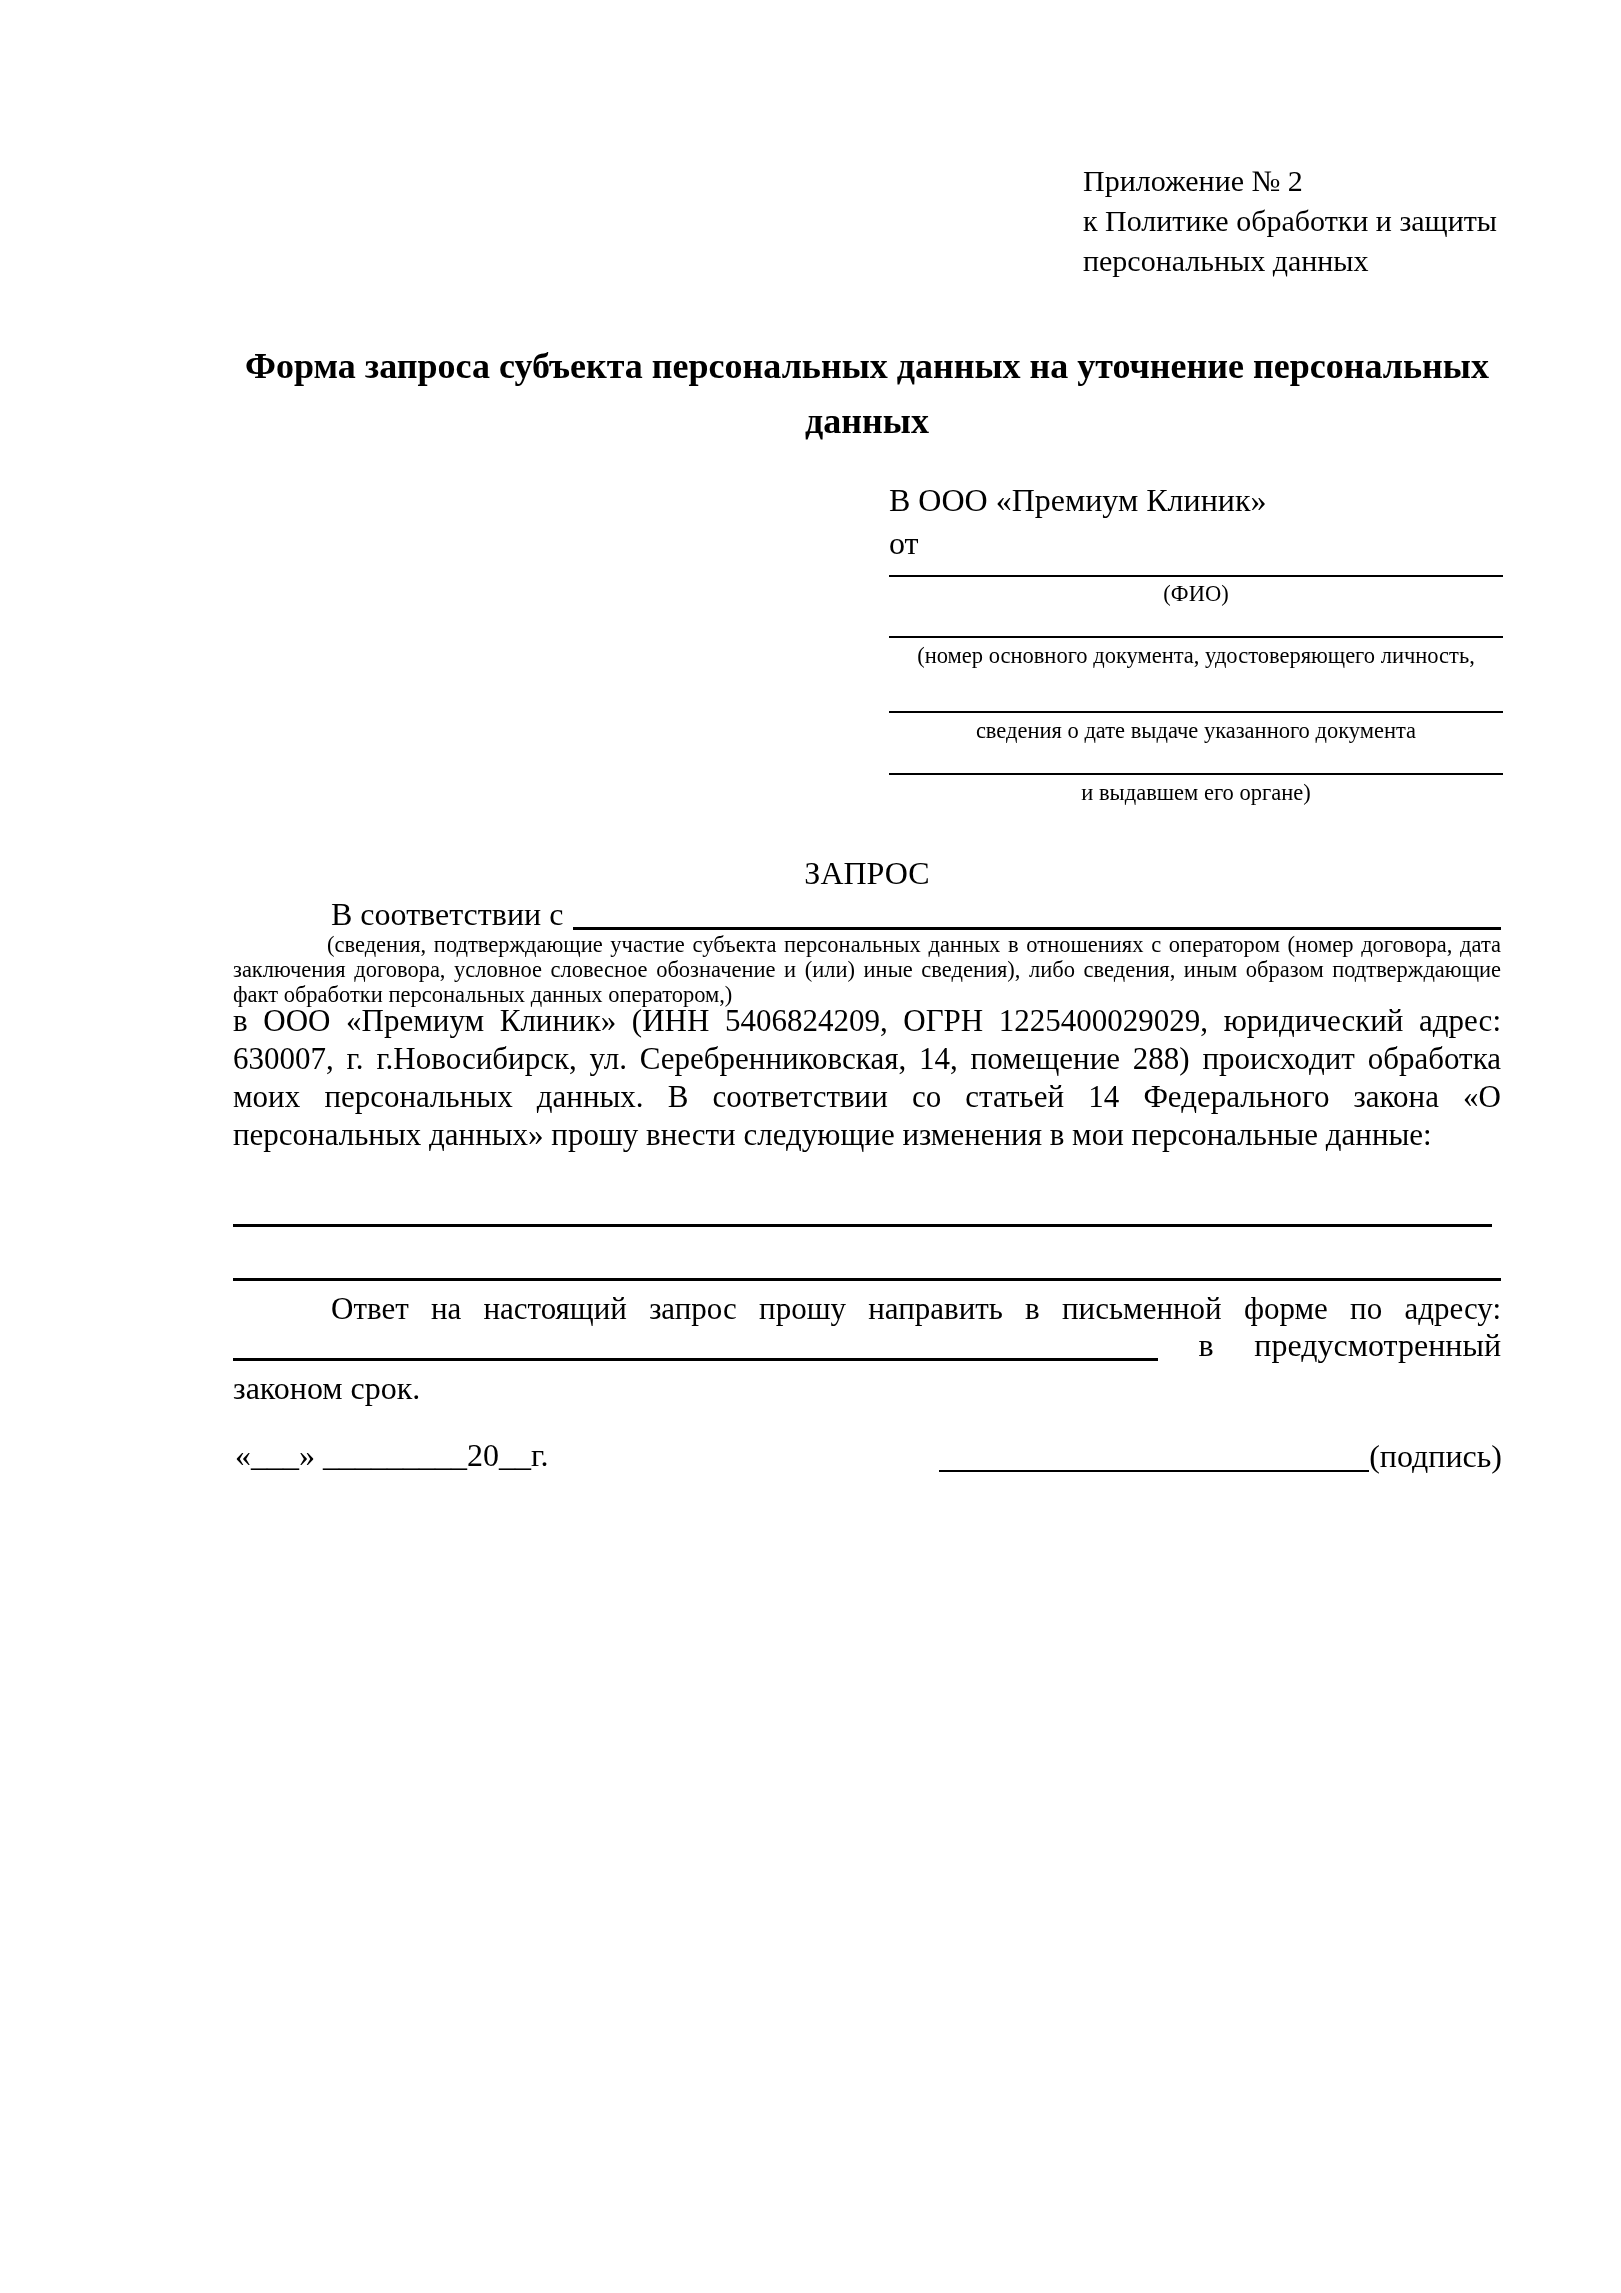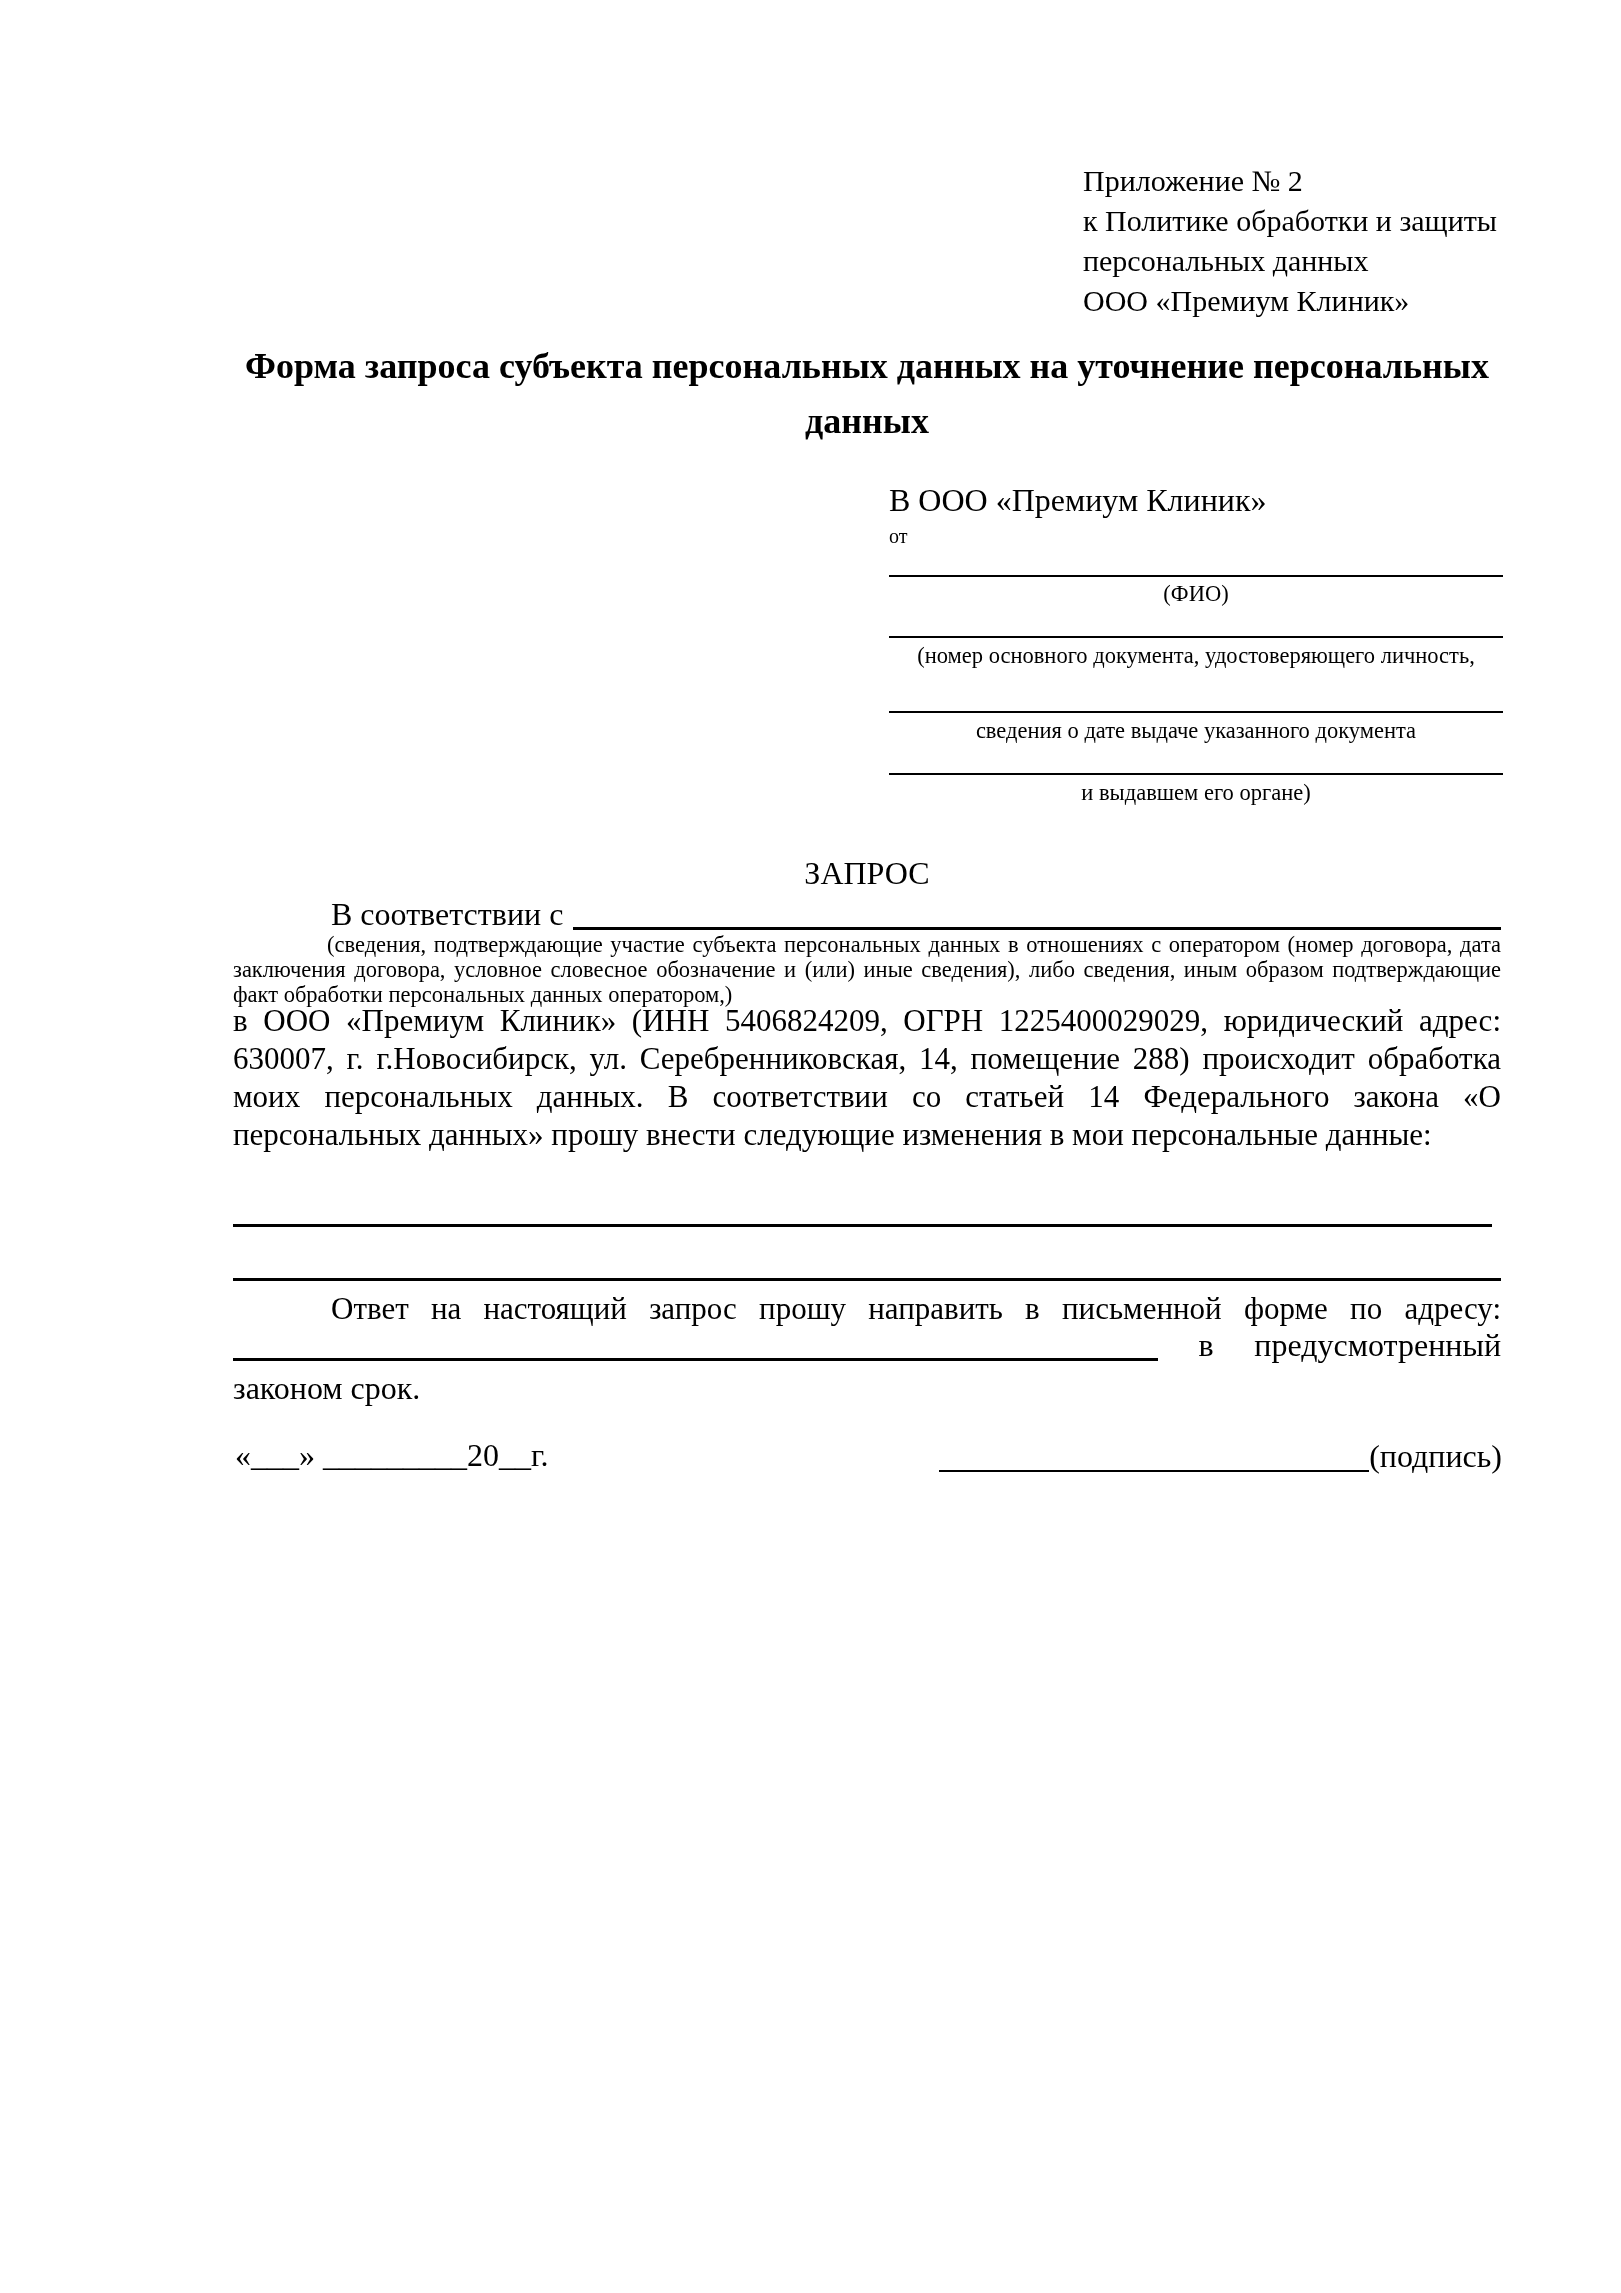--- a/index.html
+++ b/index.html
@@ -38,21 +38,21 @@
     width: 1268px;
     margin: 0;
     text-align: center;
     font-size: 36px;
     font-weight: bold;
     line-height: 55px;
   }
 
   
   .addr-to   { position: absolute; left: 889px; top: 482px; font-size: 32px; white-space: nowrap; }
-  .addr-from { position: absolute; left: 889px; top: 525px; font-size: 20px; }
+  .addr-from { position: absolute; left: 889px; top: 525px; font-size: 32px; }
 
   .blank-line {
     position: absolute;
     left: 889px;
     width: 614px;
     border-bottom: 2.9px solid #000;
   }
   .bl-1 { top: 551px; height: 23.5px; }
   .bl-2 { top: 612px; height: 23.5px; }
   .bl-3 { top: 687px; height: 23.5px; }
@@ -189,21 +189,20 @@
 </style>
 </head>
 <body>
 
 <div class="page">
 
   <div class="appendix-header">
     <div>Приложение № 2</div>
     <div>к Политике обработки и защиты</div>
     <div>персональных данных</div>
-    <div>ООО «Премиум Клиник»</div>
   </div>
 
   <h1 class="doc-title">Форма запроса субъекта персональных данных на уточнение персональных данных</h1>
 
   <div class="addr-to">В ООО «Премиум Клиник»</div>
   <div class="addr-from">от</div>
 
   <div class="blank-line bl-1"></div>
   <div class="line-caption cap-1">(ФИО)</div>
 

